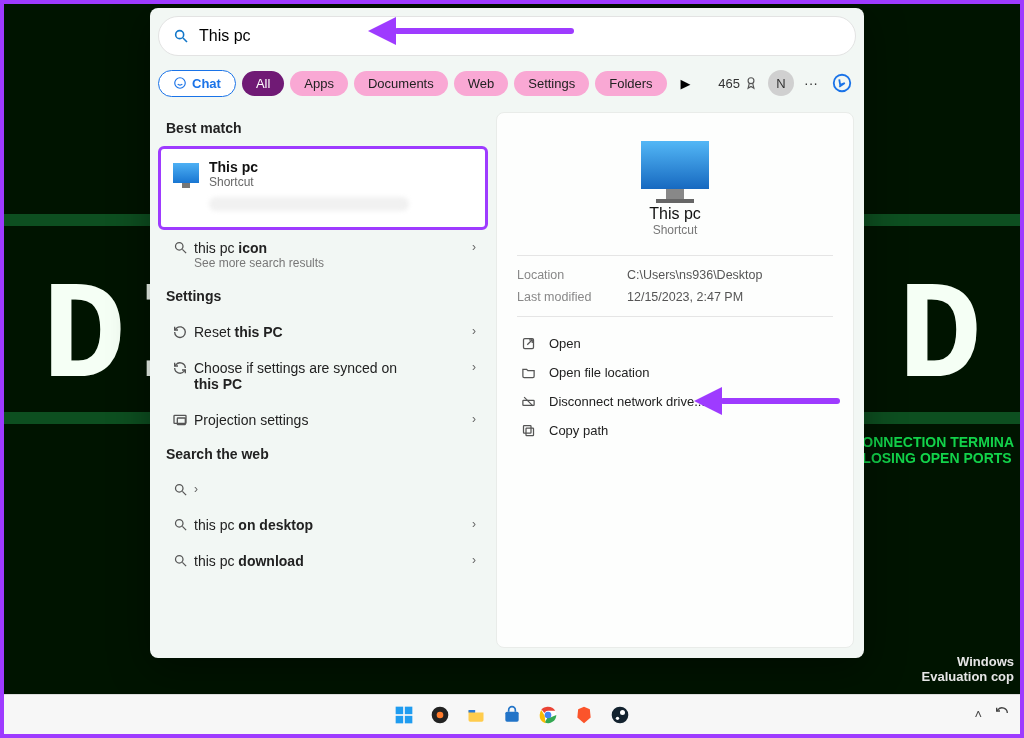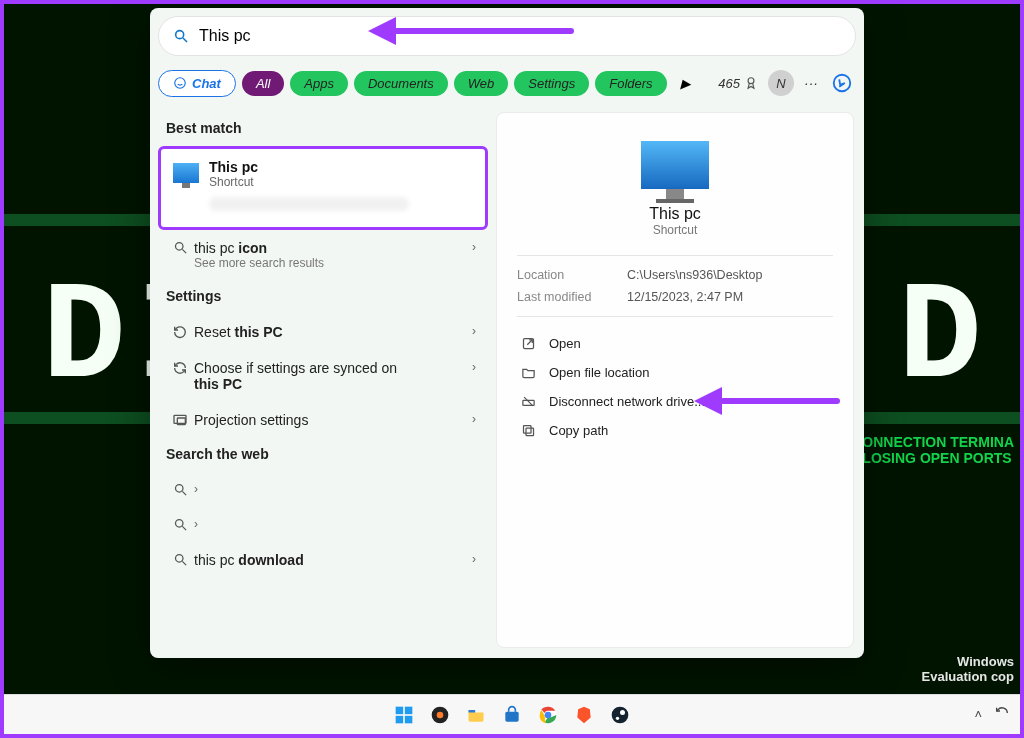--- a/index.html
+++ b/index.html
@@ -38,23 +38,23 @@
     position:absolute; left:8px; top:8px; right:8px; height:40px;
     background:#fff; border-radius:22px; display:flex; align-items:center; padding:0 14px;
     border:1px solid #e3e3e3;
   }
   .searchbar .sicon { color:#1277c9; margin-right:10px; display:flex; }
   .searchbar input { border:none; outline:none; font-size:16px; flex:1; background:transparent; }
   .searchbar input::placeholder { color:#888; }
 
   .tabs {
     position:absolute; left:8px; top:58px; right:8px; height:34px;
-    display:flex; align-items:center; gap:6px;font-style:italic;
-  }
-  .pill { background:#22c55e; border-radius:16px; padding:5px 14px; font-size:13px; color:#222; cursor:pointer; display:flex; align-items:center; gap:5px; }
+    display:flex; align-items:center; gap:6px;
+  }
+  .pill { background:#f9a8d4; border-radius:16px; padding:5px 14px; font-size:13px; color:#222; cursor:pointer; display:flex; align-items:center; gap:5px; }
   .pill.chat { background:#fff; border:1.5px solid #1a73e8; color:#1a73e8; font-weight:600; }
   .pill.all { background:#701a75; color:#fff; }
   .more-arrow { padding:0 8px; font-size:13px; }
   .tabs-right { margin-left:auto; display:flex; align-items:center; gap:10px; }
   .reward { font-size:13px; color:#333; display:flex; align-items:center; gap:4px; }
   .avatar { width:26px; height:26px; border-radius:50%; background:#d0d0d0; display:flex; align-items:center; justify-content:center; font-size:13px; color:#333; }
   .dots { font-size:14px; color:#333; cursor:pointer; }
   .bing { width:28px; height:28px; display:flex; align-items:center; justify-content:center; }
 
   .left-col {
@@ -261,20 +261,21 @@
           <span class="chev">›</span>
         </div>
 
         <div class="lrow">
           <span class="licon">
             <svg width="15" height="15" viewBox="0 0 24 24" fill="none" stroke="#555" stroke-width="2">
                 <circle cx="10" cy="10" r="6"></circle>
                 <line x1="15" y1="15" x2="21" y2="21"></line>
               </svg>
           </span>
+          <div class="ltxt"><span>this pc </span><b>on desktop</b></div>
           <span class="chev">›</span>
         </div>
 
         <div class="lrow">
           <span class="licon">
             <svg width="15" height="15" viewBox="0 0 24 24" fill="none" stroke="#555" stroke-width="2">
                 <circle cx="10" cy="10" r="6"></circle>
                 <line x1="15" y1="15" x2="21" y2="21"></line>
               </svg>
           </span>

